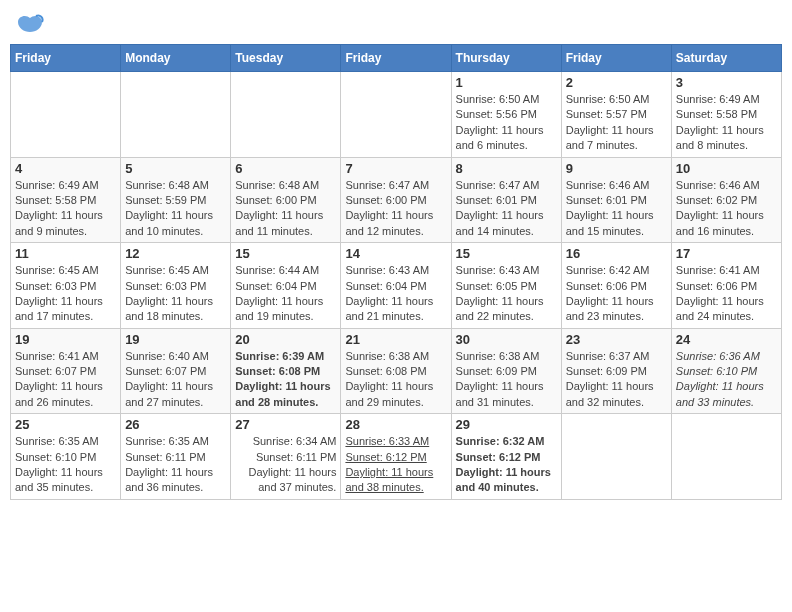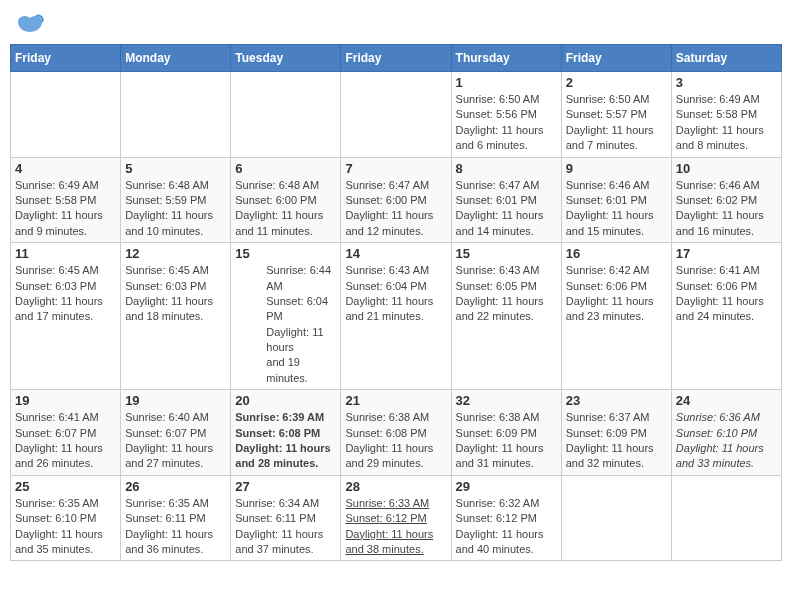--- a/index.html
+++ b/index.html
@@ -210,21 +210,21 @@
         </td>
         <td>
           <span class="day-number">12</span>
           <div class="day-info" style="white-space: pre-line;">Sunrise: 6:45 AM
 Sunset: 6:03 PM
 Daylight: 11 hours
 and 18 minutes.</div>
         </td>
         <td>
           <span class="day-number">15</span>
-          <div class="day-info" style="white-space: pre-line; margin-left: 31px;">Sunrise: 6:44 AM
+          <div class="day-info" style="white-space: pre-line;">Sunrise: 6:44 AM
 Sunset: 6:04 PM
 Daylight: 11 hours
 and 19 minutes.</div>
         </td>
         <td>
           <span class="day-number">14</span>
           <div class="day-info" style="white-space: pre-line;">Sunrise: 6:43 AM
 Sunset: 6:04 PM
 Daylight: 11 hours
 and 21 minutes.</div>
@@ -274,21 +274,21 @@
 and 28 minutes.</div>
         </td>
         <td>
           <span class="day-number">21</span>
           <div class="day-info" style="white-space: pre-line;">Sunrise: 6:38 AM
 Sunset: 6:08 PM
 Daylight: 11 hours
 and 29 minutes.</div>
         </td>
         <td>
-          <span class="day-number">32</span>
+          <span class="day-number">30</span>
           <div class="day-info" style="white-space: pre-line;">Sunrise: 6:38 AM
 Sunset: 6:09 PM
 Daylight: 11 hours
 and 31 minutes.</div>
         </td>
         <td>
           <span class="day-number">23</span>
           <div class="day-info" style="white-space: pre-line;">Sunrise: 6:37 AM
 Sunset: 6:09 PM
 Daylight: 11 hours
@@ -312,35 +312,35 @@
         </td>
         <td>
           <span class="day-number">26</span>
           <div class="day-info" style="white-space: pre-line;">Sunrise: 6:35 AM
 Sunset: 6:11 PM
 Daylight: 11 hours
 and 36 minutes.</div>
         </td>
         <td>
           <span class="day-number">27</span>
-          <div class="day-info" style="white-space: pre-line;">Sunrise: 6:34 AM
+          <div class="day-info" style="white-space: pre-line; text-align: right;">Sunrise: 6:34 AM
 Sunset: 6:11 PM
 Daylight: 11 hours
 and 37 minutes.</div>
         </td>
         <td>
           <span class="day-number">28</span>
           <div class="day-info" style="white-space: pre-line; text-decoration: underline;">Sunrise: 6:33 AM
 Sunset: 6:12 PM
 Daylight: 11 hours
 and 38 minutes.</div>
         </td>
         <td>
           <span class="day-number">29</span>
-          <div class="day-info" style="white-space: pre-line;">Sunrise: 6:32 AM
+          <div class="day-info" style="white-space: pre-line; font-weight: bold;">Sunrise: 6:32 AM
 Sunset: 6:12 PM
 Daylight: 11 hours
 and 40 minutes.</div>
         </td>
         <td class="empty-cell"></td>
         <td class="empty-cell"></td>
       </tr>
     </tbody>
 </table>
 

